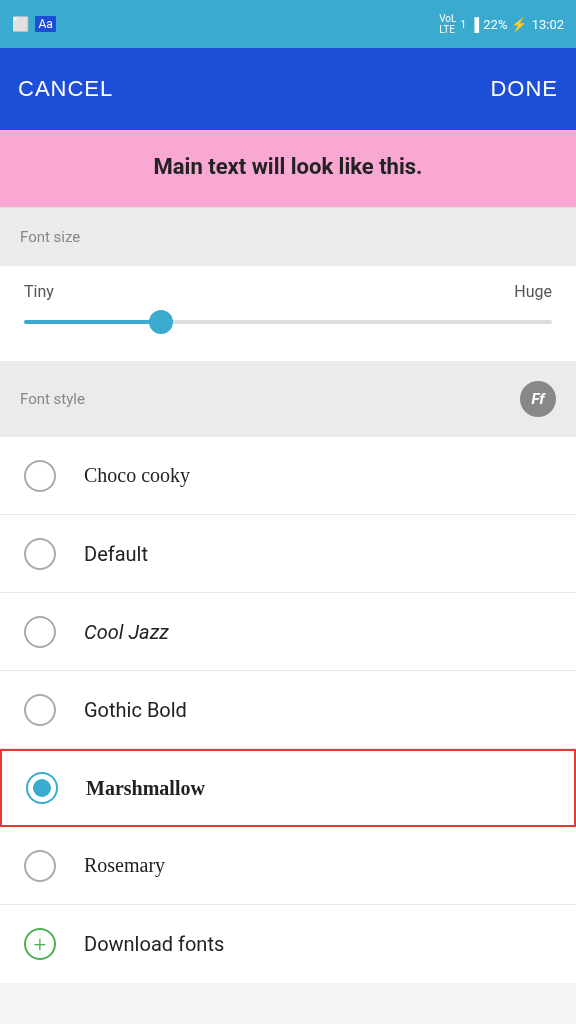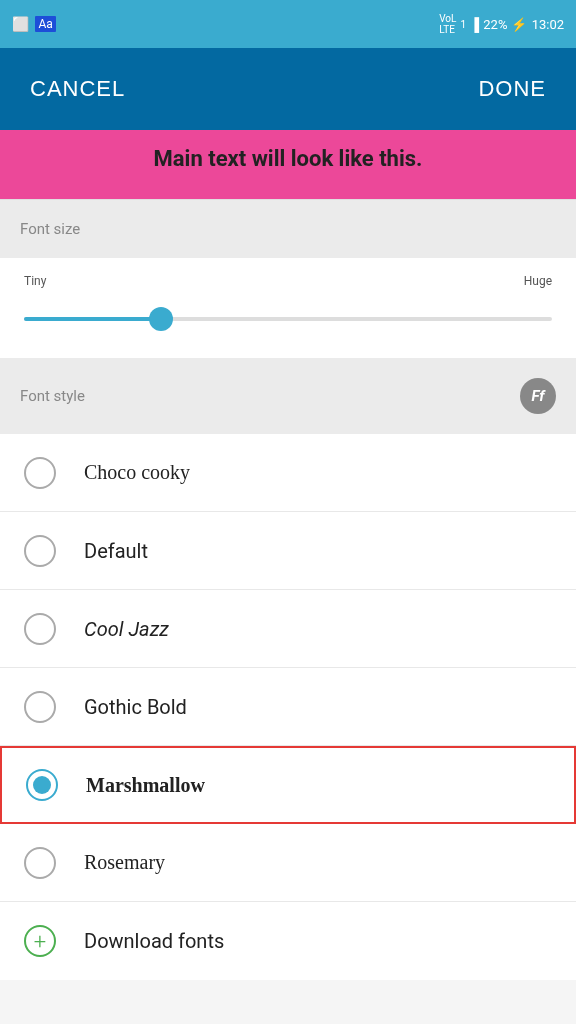--- a/index.html
+++ b/index.html
@@ -29,42 +29,42 @@
     .status-bar-right {
       display: flex;
       align-items: center;
       gap: 4px;
       font-size: 13px;
       color: white;
     }
 
     
     .action-bar {
-      background: #0369a1;
+      background: #1d4ed8;
       height: 82px;
       display: flex;
       align-items: center;
       justify-content: space-between;
-      padding: 0 30px;
+      padding: 0 18px;
     }
     .action-btn {
       color: white;
       font-size: 22px;
       font-weight: 500;
       letter-spacing: 1px;
       cursor: pointer;
       background: none;
       border: none;
       text-transform: uppercase;
     }
 
     
     .preview-area {
-      background: #ec4899;
-      padding: 16px 20px 28px 20px;
+      background: #f9a8d4;
+      padding: 24px 20px 28px 20px;
       text-align: center;
       border-bottom: 1px solid #e0e0e0;
     }
     .preview-text {
       font-size: 22px;
       font-weight: bold;
       color: #222;
     }
 
     
@@ -80,23 +80,23 @@
     }
 
     
     .font-size-section {
       background: white;
       padding: 16px 24px 24px 24px;
     }
     .font-size-labels {
       display: flex;
       justify-content: space-between;
-      font-size: 12px;
+      font-size: 16px;
       color: #555;
-      margin-bottom: 16px;
+      margin-bottom: 6px;
     }
     .slider-container {
       position: relative;
       height: 30px;
       display: flex;
       align-items: center;
     }
     .slider-track {
       width: 100%;
       height: 4px;

